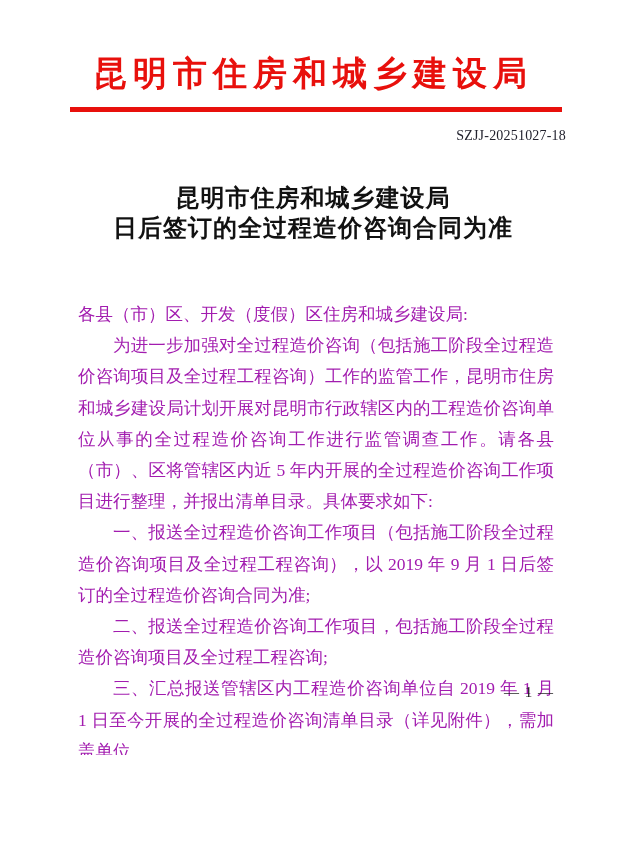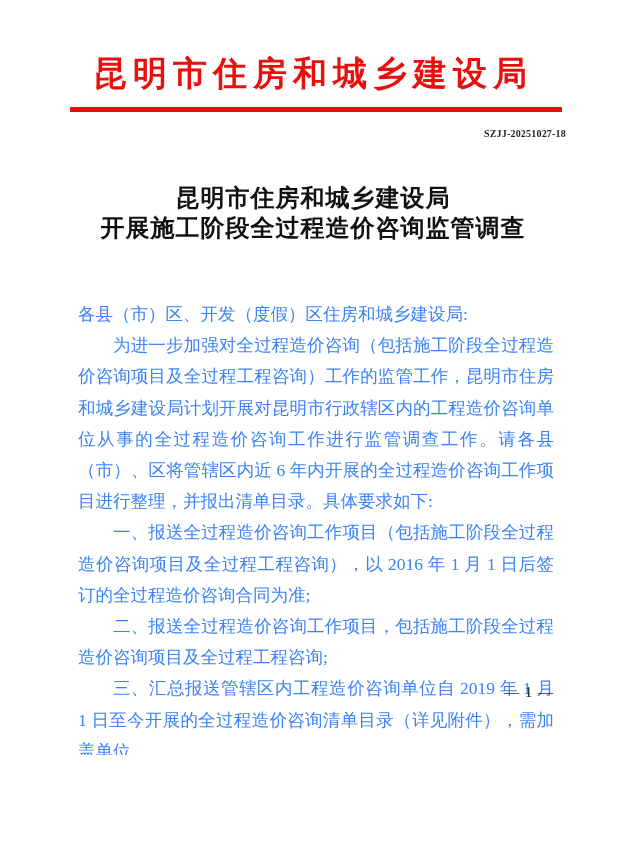--- a/index.html
+++ b/index.html
@@ -34,22 +34,22 @@
     left: 70px;
     right: 64px;
     height: 2px;
     border-top: 3px solid #e8100c;
     border-bottom: 2px solid #e8100c;
   }
   .doc-number {
     position: absolute;
     top: 128px;
     right: 60px;
-    font-size: 10px;
-    font-weight: bold;
+    font-size: 14px;
+    font-weight: normal;
     color: #22222e;
     letter-spacing: 0.2px;
   }
   .notice-title {
     position: absolute;
     top: 183px;
     left: 0;
     width: 100%;
     text-align: center;
     font-weight: bold;
@@ -58,21 +58,21 @@
     line-height: 30px;
     letter-spacing: 1px;
   }
   .body-text {
     position: absolute;
     top: 299px;
     left: 78px;
     width: 476px;
     font-size: 17.5px;
     line-height: 31.2px;
-    color: #3b82f6;
+    color: #a21caf;
     text-align: justify;
     text-justify: inter-ideograph;
   }
   .body-text p { margin: 0; text-indent: 2em; }
   .body-text p.salutation { text-indent: 0; }
   .page-number {
     position: absolute;
     bottom: 54px;
     right: 72px;
     font-size: 15px;
@@ -87,26 +87,26 @@
 <div class="page">
 
   <div class="masthead">昆明市住房和城乡建设局</div>
 
   <div class="masthead-rule"></div>
 
   <div class="doc-number">SZJJ-20251027-18</div>
 
   <div class="notice-title">
     <div>昆明市住房和城乡建设局</div>
-    <div>开展施工阶段全过程造价咨询监管调查</div>
+    <div>日后签订的全过程造价咨询合同为准</div>
   </div>
 
   <div class="body-text">
     <p class="salutation">各县（市）区、开发（度假）区住房和城乡建设局:</p>
-    <p>为进一步加强对全过程造价咨询（包括施工阶段全过程造价咨询项目及全过程工程咨询）工作的监管工作，昆明市住房和城乡建设局计划开展对昆明市行政辖区内的工程造价咨询单位从事的全过程造价咨询工作进行监管调查工作。请各县（市）、区将管辖区内近 6 年内开展的全过程造价咨询工作项目进行整理，并报出清单目录。具体要求如下:</p>
-    <p>一、报送全过程造价咨询工作项目（包括施工阶段全过程造价咨询项目及全过程工程咨询），以 2016 年 1 月 1 日后签订的全过程造价咨询合同为准;</p>
+    <p>为进一步加强对全过程造价咨询（包括施工阶段全过程造价咨询项目及全过程工程咨询）工作的监管工作，昆明市住房和城乡建设局计划开展对昆明市行政辖区内的工程造价咨询单位从事的全过程造价咨询工作进行监管调查工作。请各县（市）、区将管辖区内近 5 年内开展的全过程造价咨询工作项目进行整理，并报出清单目录。具体要求如下:</p>
+    <p>一、报送全过程造价咨询工作项目（包括施工阶段全过程造价咨询项目及全过程工程咨询），以 2019 年 9 月 1 日后签订的全过程造价咨询合同为准;</p>
     <p>二、报送全过程造价咨询工作项目，包括施工阶段全过程造价咨询项目及全过程工程咨询;</p>
     <p>三、汇总报送管辖区内工程造价咨询单位自 2019 年 1 月 1 日至今开展的全过程造价咨询清单目录（详见附件），需加盖单位</p>
   </div>
 
   <div class="page-number">— 1 —</div>
 
 </div>
 
 </body></html>

